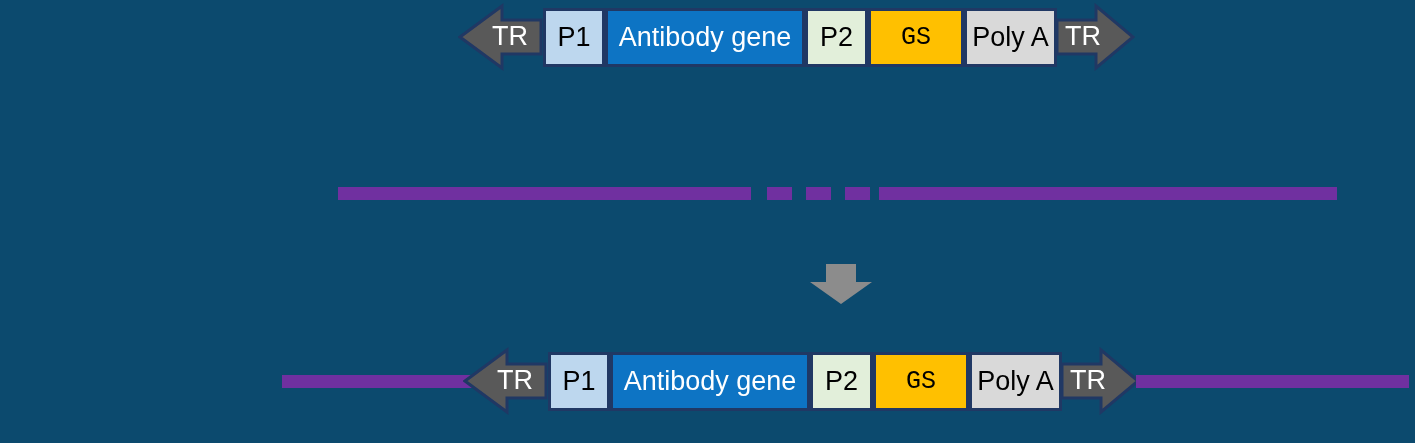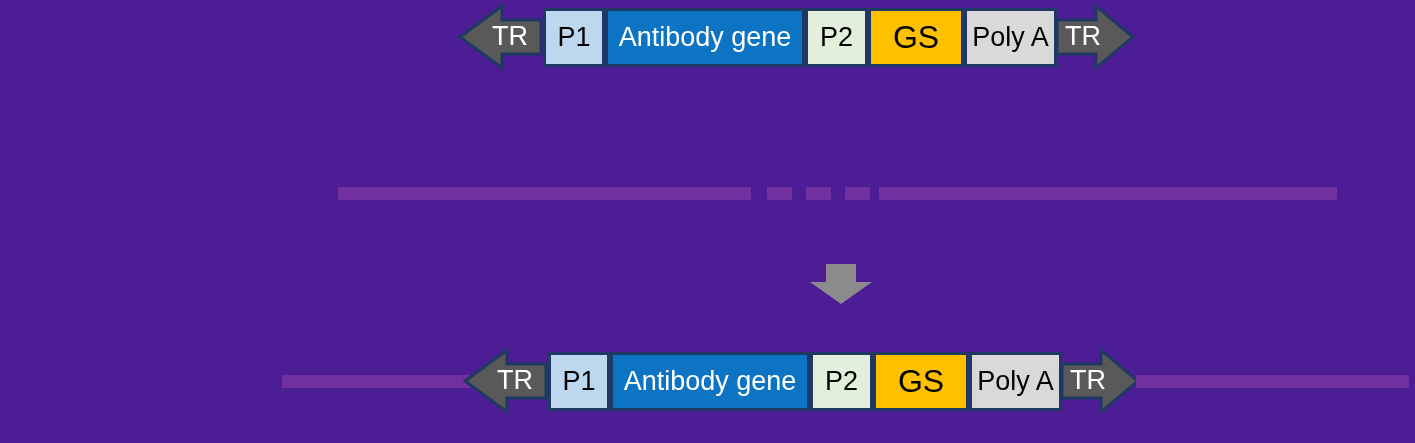--- a/index.html
+++ b/index.html
@@ -16,35 +16,35 @@
     position: absolute;
     height: 59px;
     box-sizing: border-box;
     border: 3px solid #4d7c0f;
     text-align: center;
     line-height: 53px;
     font-size: 27px;
     white-space: nowrap;
     overflow: hidden;
   }
-  .serif-label { font-family: Liberation Sans, sans-serif; font-size: 32px; }
+  .serif-label { font-family: Liberation Mono, monospace; font-size: 25px; }
   .tr-label {
     position: absolute;
     color: #ffffff;
     font-size: 27px;
     line-height: 28px;
     text-align: center;
     white-space: nowrap;
   }
   svg { display: block; }
 </style>
 </head>
 <body>
 
-<div class="canvas" style="background-color: #4c1d95;">
+<div class="canvas" style="background-color: #0c4a6e;">
 
   <div class="abs" style="left:0;top:0;width:1415px;height:80px;">
 
     <svg class="abs" style="left:458px;top:3px;" width="85" height="68" viewBox="0 0 85 68">
       <polygon points="2,34 44,3 44,17 83,17 83,51 44,51 44,65" stroke-width="3" stroke-linejoin="miter" fill="#595959" stroke="#203864"></polygon>
     </svg>
     <span class="tr-label" style="left: 480px; top: 22px; width: 60px; color: rgb(255, 255, 255);">TR</span>
 
     <div class="cassette-box" style="left: 543px; top: 8px; width: 62px; background-color: rgb(189, 215, 238); color: rgb(0, 0, 0); border-color: rgb(32, 56, 100);">P1</div>
 

